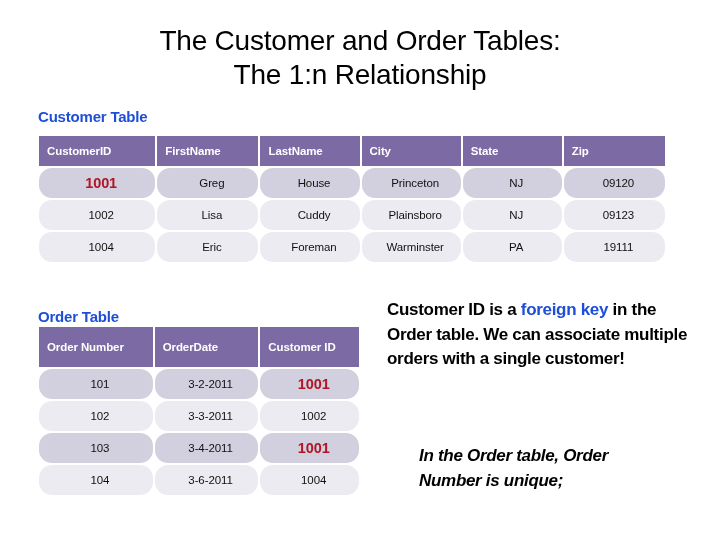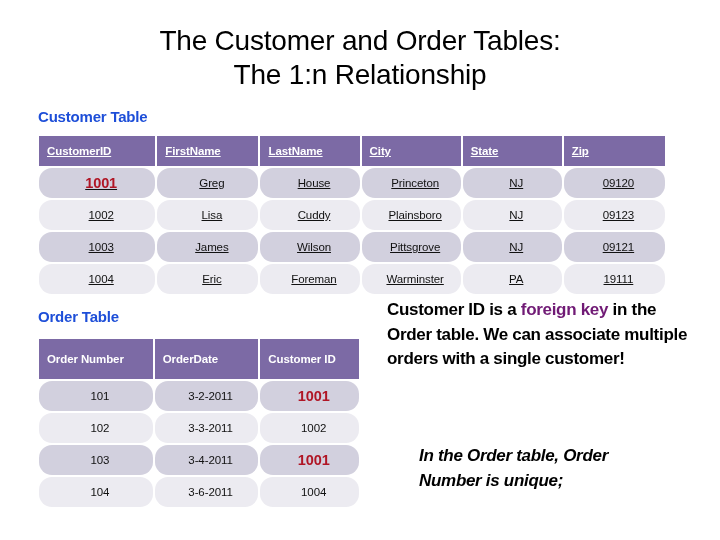--- a/index.html
+++ b/index.html
@@ -81,32 +81,32 @@
     font-weight: 700;
     font-size: 14.5px;
   }
 
   
   #customer-table {
     left: 37px;
     top: 134px;
     width: 630px;
   }
-  #customer-table th, #customer-table td { height: 22px; text-decoration: underline; }
+  #customer-table th, #customer-table td { height: 22px; }
   #customer-table .c-id    { width: 115px; }
   #customer-table .c-first { width: 100px; }
   #customer-table .c-last  { width: 98px; }
   #customer-table .c-city  { width: 98px; }
   #customer-table .c-state { width: 98px; }
   #customer-table .c-zip   { width: 100px; }
 
   
   #order-table {
     left: 37px;
-    top: 337px;
+    top: 325px;
     width: 324px;
   }
   #order-table th { height: 32px; }
   #order-table td { height: 22px; }
   #order-table .o-num  { width: 113px; }
   #order-table .o-date { width: 103px; }
   #order-table .o-cid  { width: 98px; }
 
   
   .note {
@@ -116,21 +116,21 @@
     color: #000000;
   }
   #note-foreign-key {
     top: 298px;
     font-size: 17px;
     font-weight: 700;
     line-height: 24.5px;
     letter-spacing: -0.3px;
   }
   #note-foreign-key .kw {
-    color: #701a75;
+    color: #1d4ed8;
     font-weight: 700;
   }
   #note-unique {
     top: 443px;
     font-size: 17px;
     font-weight: 700;
     font-style: italic;
     line-height: 25px;
     letter-spacing: -0.3px;
   }
@@ -175,28 +175,20 @@
       <td>09120</td>
     </tr>
     <tr class="row-even">
       <td>1002</td>
       <td>Lisa</td>
       <td>Cuddy</td>
       <td>Plainsboro</td>
       <td>NJ</td>
       <td>09123</td>
     </tr>
-    <tr class="row-odd">
-      <td>1003</td>
-      <td>James</td>
-      <td>Wilson</td>
-      <td>Pittsgrove</td>
-      <td>NJ</td>
-      <td>09121</td>
-    </tr>
     <tr class="row-even">
       <td>1004</td>
       <td>Eric</td>
       <td>Foreman</td>
       <td>Warminster</td>
       <td>PA</td>
       <td>19111</td>
     </tr>
   </tbody>
 </table>

